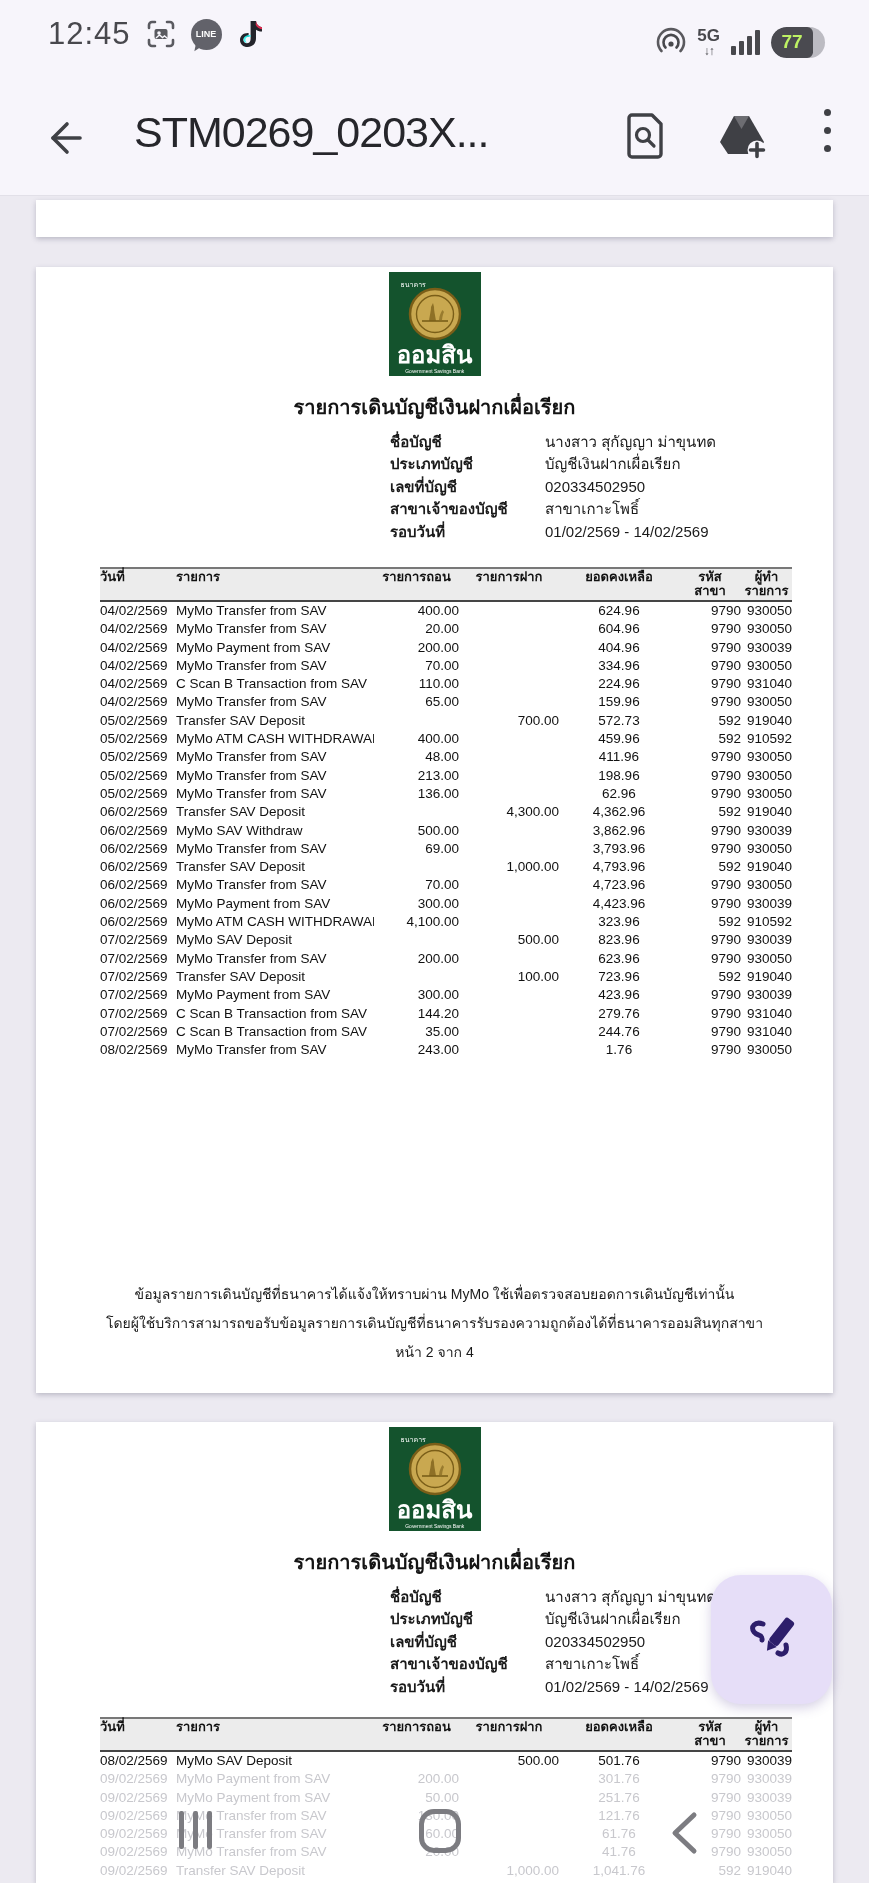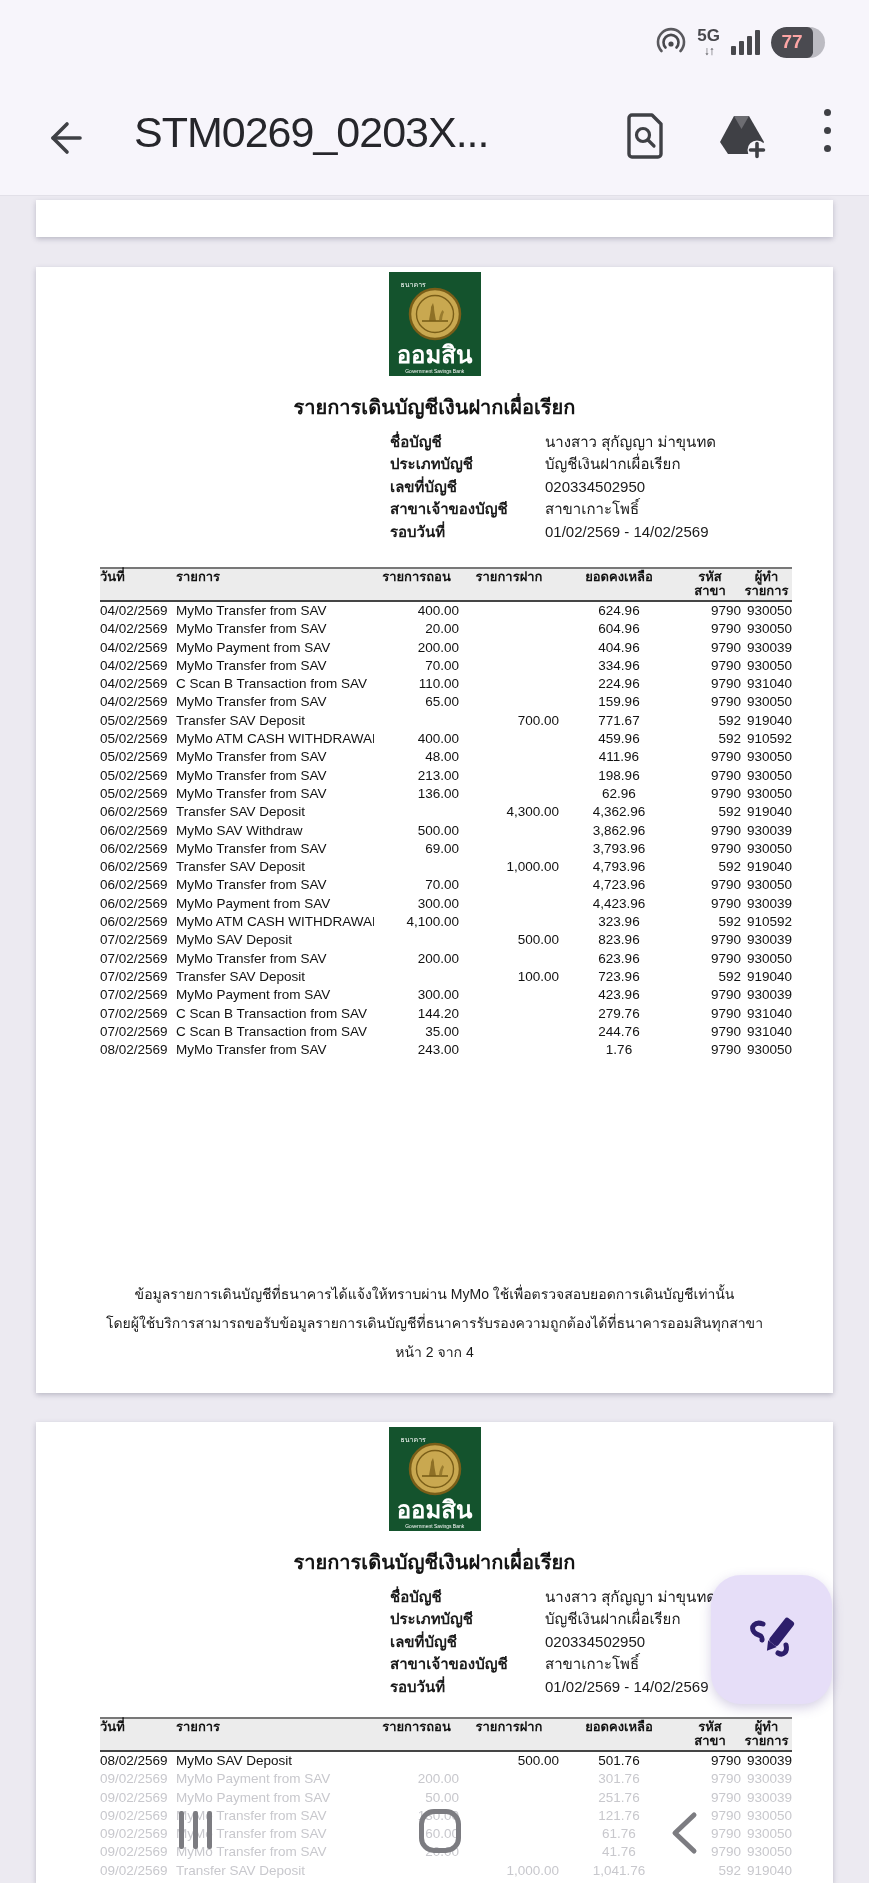--- a/index.html
+++ b/index.html
@@ -16,21 +16,21 @@
   .sb-left { position:absolute; left:48px; top:16px; display:flex; align-items:center; gap:15px; }
   .sb-time { font-size:31px; color:#48484D; letter-spacing:1px; }
   .sb-right { position:absolute; right:44px; top:16px; display:flex; align-items:center; gap:11px; height:52px; }
   .fiveg { display:flex; flex-direction:column; align-items:center; line-height:1; color:#48484D; }
   .fiveg .g { font-size:17px; font-weight:bold; }
   .fiveg .arrows { font-size:12px; margin-top:1px; letter-spacing:-1px; }
   .sigbars { display:flex; align-items:flex-end; gap:3px; height:26px; }
   .sigbars i { display:block; width:5px; background:#48484D; border-radius:1px; }
   .battery { position:relative; width:54px; height:31px; border-radius:16px; background:#BCBBC2; overflow:hidden; }
   .battery .fill { position:absolute; left:0; top:0; height:31px; width:42px; background:#4A4A50;
-    border-radius:16px 6px 6px 16px; color:#fca5a5; font-size:19px; font-weight:bold;
+    border-radius:16px 6px 6px 16px; color:#bef264; font-size:19px; font-weight:bold;
     display:flex; align-items:center; justify-content:center; }
   .line-badge { width:31px; height:31px; background:#62626A; border-radius:50%; color:#fff;
     font-size:9px; font-weight:bold; display:flex; align-items:center; justify-content:center; position:relative; }
   .line-badge:after { content:""; position:absolute; left:4px; bottom:-2px; width:0; height:0;
     border-left:7px solid #62626A; border-bottom:7px solid transparent; transform:rotate(12deg); }
   .app-bar { position:absolute; left:0; top:84px; width:869px; height:112px; }
   .back-btn { position:absolute; left:40px; top:30px; width:48px; height:48px; }
   .ab-title { position:absolute; left:134px; top:24px; font-size:43px; color:#26262B;
     letter-spacing:-1px; white-space:nowrap; max-width:430px; overflow:hidden; }
   .ab-icons { position:absolute; right:34px; top:24px; display:flex; align-items:center; gap:52px; height:56px; }
@@ -87,20 +87,44 @@
   .nav-back { position:absolute; left:669px; top:1811px; z-index:9; }
   svg { display:block; }
 </style>
 </head>
 <body>
 
 <div class="screen">
 
   <div class="topbars">
     <div class="status-bar">
+      <div class="sb-left">
+        <span class="sb-time">12:45</span>
+        <span>
+          <svg width="30" height="30" viewBox="0 0 30 30">
+            <g stroke="#5A5A60" stroke-width="2.6" fill="none" stroke-linecap="round">
+              <path d="M3 9V6a3 3 0 0 1 3-3h3"></path>
+                <path d="M21 3h3a3 3 0 0 1 3 3v3"></path>
+              <path d="M27 21v3a3 3 0 0 1-3 3h-3"></path>
+                <path d="M9 27H6a3 3 0 0 1-3-3v-3"></path>
+            </g>
+            <rect x="8.5" y="10" width="13" height="10" rx="2" fill="#5A5A60"></rect>
+            <circle cx="13" cy="14" r="1.8" fill="#F7F5FB"></circle>
+            <path d="M10 19l3.5-3 3 2.5 2-1.5 2.5 2" stroke="#F7F5FB" stroke-width="1.4" fill="none"></path>
+          </svg>
+        </span>
+        <span class="line-badge">LINE</span>
+        <span>
+          <svg width="28" height="32" viewBox="0 0 28 32">
+            <path d="M19 3c.5 3.5 2.8 5.8 6 6.2v4.3c-2.3.1-4.3-.6-6-1.8v8.6c0 5.4-3.6 8.7-8.3 8.7C6 29 3 25.9 3 21.9c0-4.4 3.6-7.3 8.6-7V19c-.6-.2-1.3-.3-2-.2-2 .2-3.2 1.5-3.2 3.2 0 1.9 1.5 3.2 3.4 3.2 2.3 0 3.8-1.6 3.8-4.3V3h5.4z" fill="#23242B"></path>
+            <path d="M19 3c.5 3.5 2.8 5.8 6 6.2v2.1c-3-.4-5.2-2-6.3-4.6z" fill="#FE2C55" opacity=".85"></path>
+            <path d="M13.6 16.9v2.1c-.6-.2-1.3-.3-2-.2-2 .2-3.2 1.5-3.2 3.2 0 1.2.6 2.2 1.6 2.8-1.9.1-3.5-1.3-3.5-3.3 0-2.5 2.4-4.6 7.1-4.6z" fill="#25F4EE" opacity=".85"></path>
+          </svg>
+        </span>
+      </div>
       <div class="sb-right">
         <span>
           <svg width="30" height="30" viewBox="0 0 30 30" fill="none" stroke="#48484D" stroke-width="2.6" stroke-linecap="round">
             <circle cx="15" cy="17" r="2.6" fill="#48484D" stroke="none"></circle>
             <path d="M9.5 20.5a7.5 7.5 0 1 1 11 0"></path>
             <path d="M5.5 24a13 13 0 1 1 19 0" opacity=".9"></path>
           </svg>
         </span>
         <span class="fiveg">
           <span class="g">5G</span>
@@ -257,21 +281,21 @@
             <td class="col3"></td>
             <td class="col4">159.96</td>
             <td class="col5">9790</td>
             <td class="col6">930050</td>
           </tr>
           <tr>
             <td class="col0">05/02/2569</td>
             <td class="col1">Transfer SAV Deposit</td>
             <td class="col2"></td>
             <td class="col3">700.00</td>
-            <td class="col4">771.67</td>
+            <td class="col4">572.73</td>
             <td class="col5">592</td>
             <td class="col6">919040</td>
           </tr>
           <tr>
             <td class="col0">05/02/2569</td>
             <td class="col1">MyMo ATM CASH WITHDRAWAL</td>
             <td class="col2">400.00</td>
             <td class="col3"></td>
             <td class="col4">459.96</td>
             <td class="col5">592</td>

